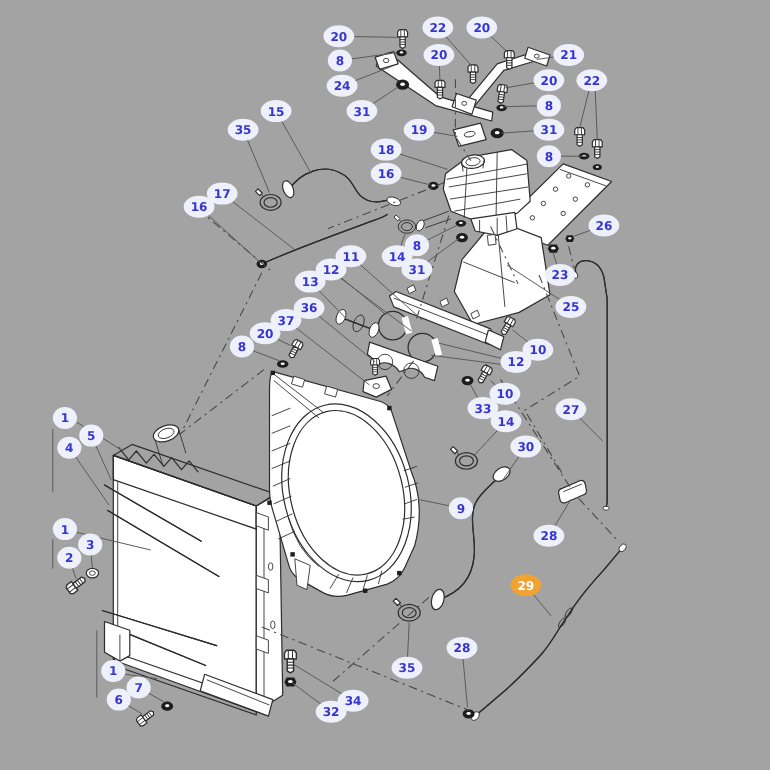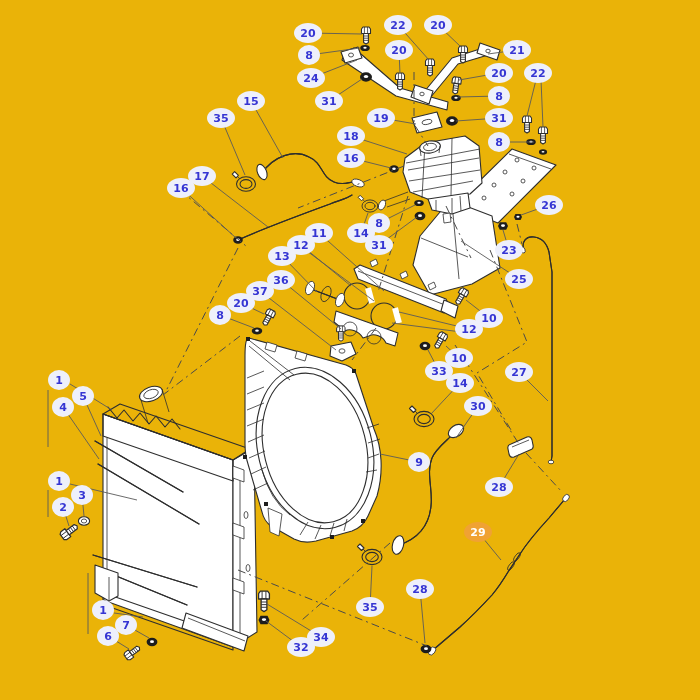--- a/index.html
+++ b/index.html
@@ -1,17 +1,17 @@
 <!DOCTYPE html>
 <html style="--lab: #3535d3; --labbg: #eef0fb; --hl: #f0a233; --ink: #2e2e2e;"><head>
 <meta charset="utf-8">
 <style>
   :root { --lab:#3535d3; --labbg:#eef0fb; --hl:#f0a233; --ink:#2e2e2e; }
   html,body { margin:0; padding:0; background:#fff; }
-  .stage { position:relative; width:700px; height:700px; background:#eab308; overflow:hidden;
+  .stage { position:relative; width:700px; height:700px; background:#a3a3a3; overflow:hidden;
            font-family:"DejaVu Sans", sans-serif; }
   svg { display:block; }
   .ln { stroke:var(--ink); stroke-width:1.1; fill:none; stroke-linejoin:round; stroke-linecap:round; }
   .lnt { stroke:var(--ink); stroke-width:0.8; fill:none; stroke-linejoin:round; }
   .w  { fill:#fff; }
   .dk { fill:#1d1d1d; stroke:none; }
   .dd { stroke:#4a4a4a; stroke-width:1; fill:none; stroke-dasharray:8 4 2 4; }
   .leader { stroke:#5a5a5a; stroke-width:0.9; fill:none; }
   .callout ellipse { fill:var(--labbg); stroke:none; }
   .callout text { fill:var(--lab); font:bold 11px "DejaVu Sans", sans-serif; text-anchor:middle; }

